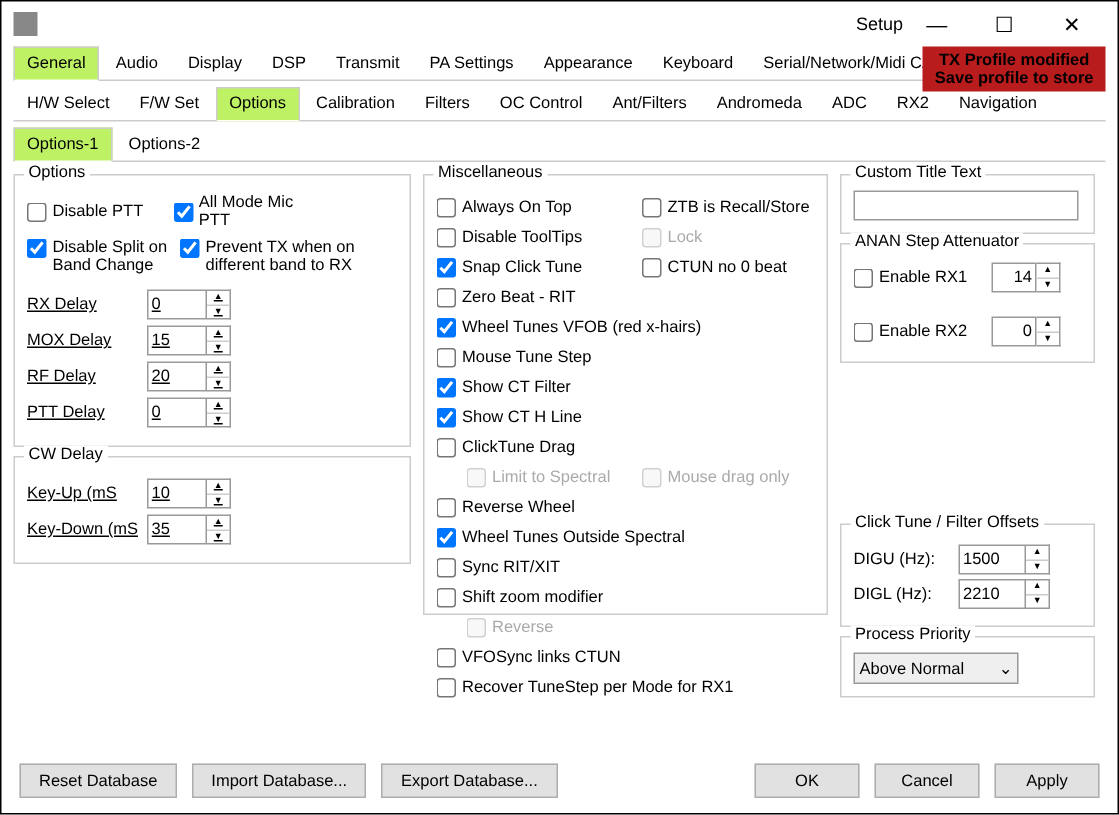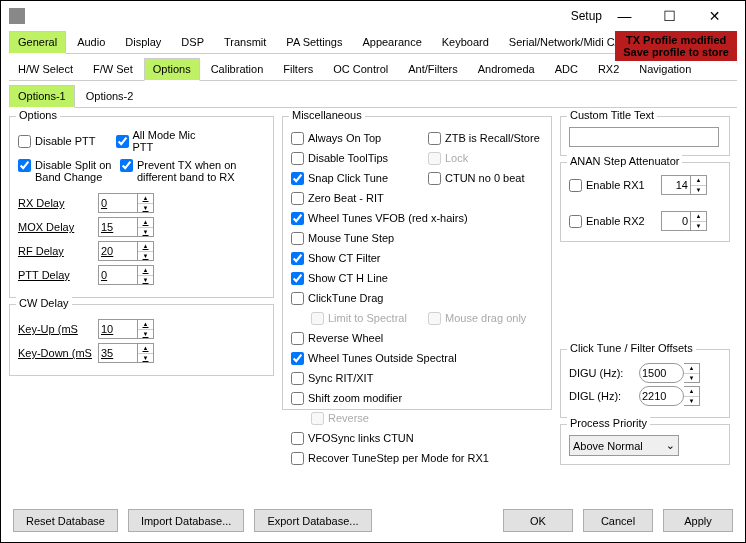--- a/index.html
+++ b/index.html
@@ -29,21 +29,21 @@
 .spin div:last-child { border-bottom: none; }
 .txtinput { width: 150px; height: 20px; border: 1px solid #999; padding: 1px 3px; }
 .select { height: 21px; border: 1px solid #999; padding: 1px 3px; width: 110px; background: #efefef; cursor: pointer; display: flex; align-items: center; justify-content: space-between; }
 .select::after { content: "⌄"; font-size: 11px; }
 .btnbar { position: absolute; bottom: 10px; left: 0; right: 0; display: flex; padding: 0 12px; gap: 10px; }
 .btn { height: 23px; padding: 0 12px; border: 1px solid #adadad; background: #e1e1e1; cursor: pointer; display: flex; align-items: center; font-size: 11px; }
 .spacer { flex: 1; }
 .cwrow .lbl { width: 80px; }
 .offrow { display:flex; align-items:center; margin:3px 0; }
 .offrow .lbl { width: 70px; }
-.offrow .num { width: 45px; border-radius: 10px; }
+.offrow .num { width: 45px; }
 </style>
 </head>
 <body>
 
 <div class="titlebar">
   <div class="icon"></div>
   <div class="title">Setup</div>
   <div class="wbtn">—</div>
   <div class="wbtn">☐</div>
   <div class="wbtn">✕</div>

